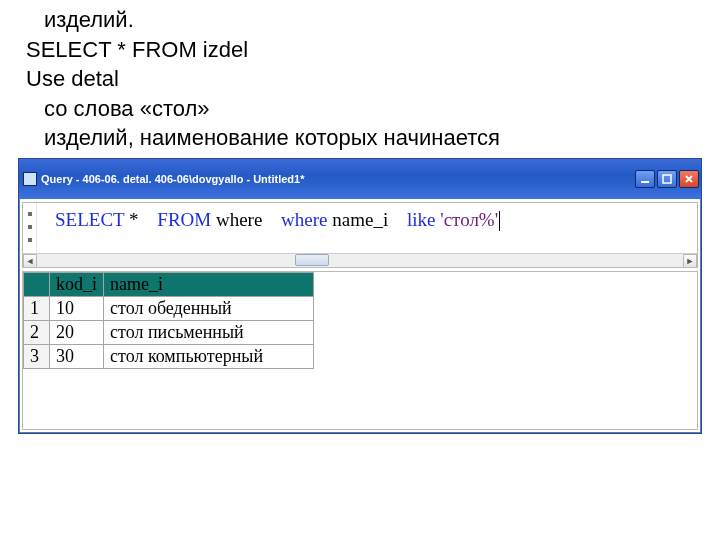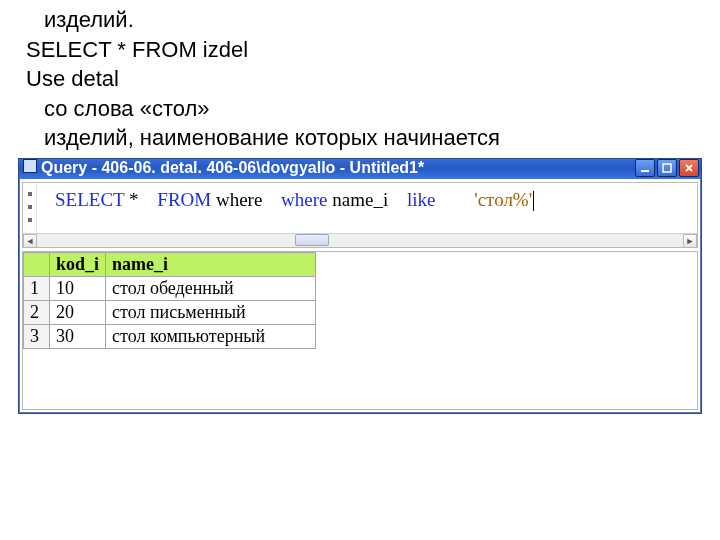--- a/index.html
+++ b/index.html
@@ -30,26 +30,26 @@
   .bold-i { font-style: italic; font-weight: bold; }
   .codeline { font-family: Arial, sans-serif; }
   
   .window {
     margin: 4px 8px 0 8px;
     border: 1px solid #2b4a8c;
     background: #fff;
     box-shadow: 0 0 0 1px #5a7abc inset;
   }
   .titlebar {
-    height: 20px;
+    height: 40px;
     background: linear-gradient(#3a6bd8, #245ac7 40%, #2a5fca 60%, #3d74e0);
     display: flex;
-    align-items: flex-start;
+    align-items: center;
     padding: 0 2px 0 4px;
-    font-size: 16px;
+    font-size: 11px;
     color: #fff;
     font-family: Tahoma, Arial, sans-serif;
   }
   .titlebar .app-icon {
     width: 14px; height: 14px;
     background: #cfe0ff;
     border: 1px solid #0a2a6c;
     margin-right: 4px;
   }
   .titlebar .title { flex: 1; font-weight: bold; white-space: nowrap; overflow: hidden; }
@@ -86,21 +86,21 @@
     margin: 9px 0 0 5px;
   }
   .sql {
     position: absolute; left: 18px; top: 6px; right: 6px;
     font-family: "Times New Roman", serif;
     font-size: 19px;
     white-space: nowrap;
   }
   .sql .kw { color: #1a2ee0; margin-left: 14px; }
   .sql .id { color: #000; }
-  .sql .str { color: #a16207; margin-left: 34px; }
+  .sql .str { color: #701a75; }
   .caret {
     display: inline-block;
     width: 1px; height: 20px;
     background: #000;
     vertical-align: middle;
     margin-left: 1px;
   }
   .hscroll {
     position: absolute; left: 0; right: 0; bottom: 0;
     height: 14px;
@@ -136,22 +136,21 @@
   }
   table.result th, table.result td {
     border: 1px solid #a5a5a5;
     padding: 1px 6px;
     text-align: left;
     font-weight: normal;
     color: #000;
     height: 22px;
   }
   table.result th {
-    background: #bef264;
-    font-weight: bold;
+    background: #0f766e;
   }
   .corner {
     width: 26px;
     background: #f4f4f4;
   }
   .rownum {
     background: #f4f4f4;
     width: 26px;
     text-align: center;
   }

